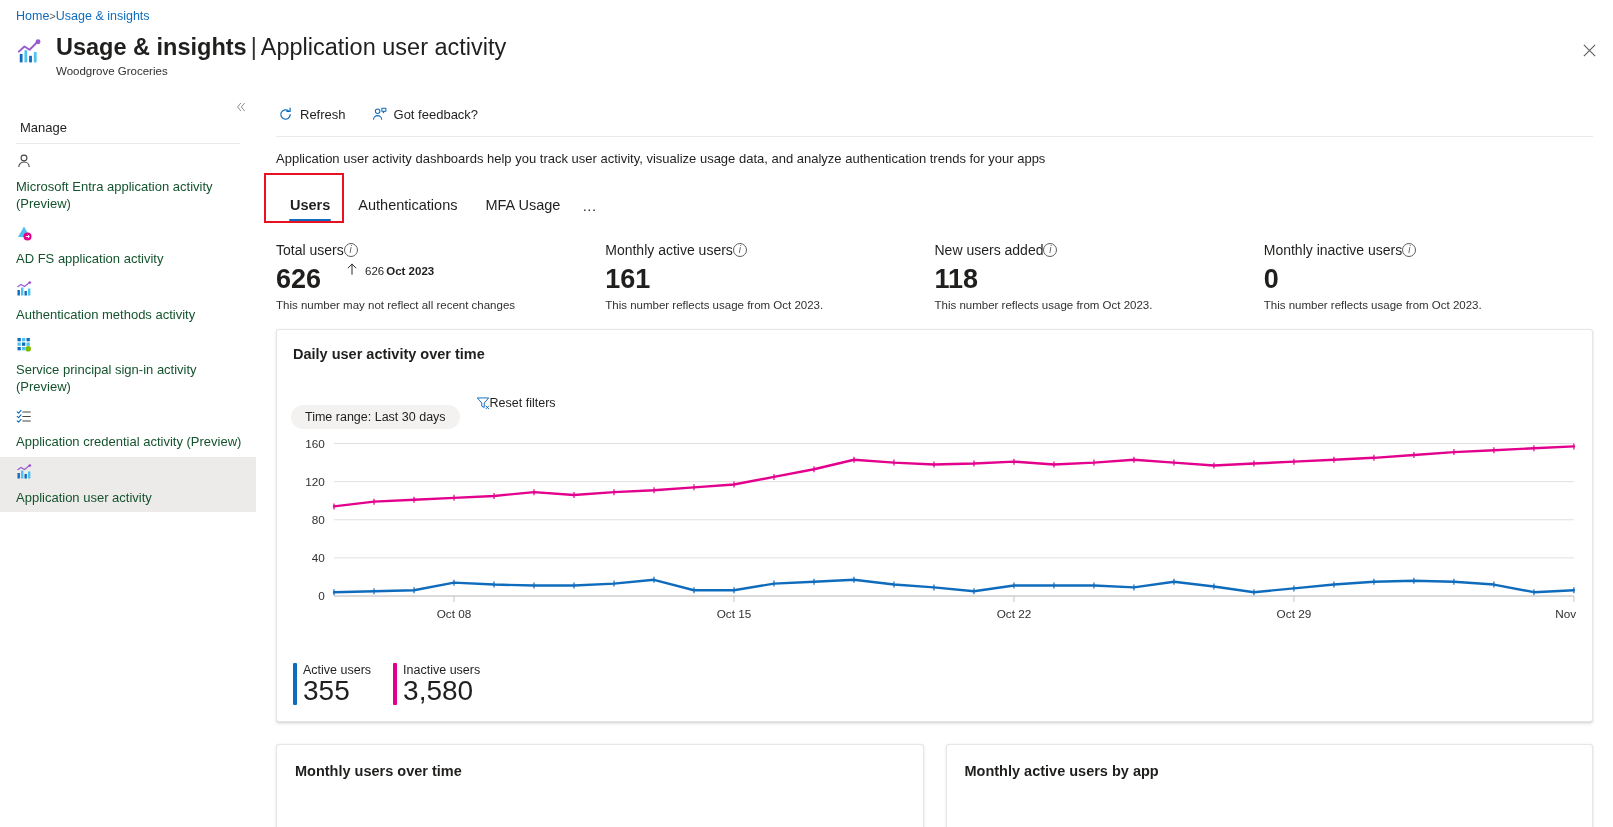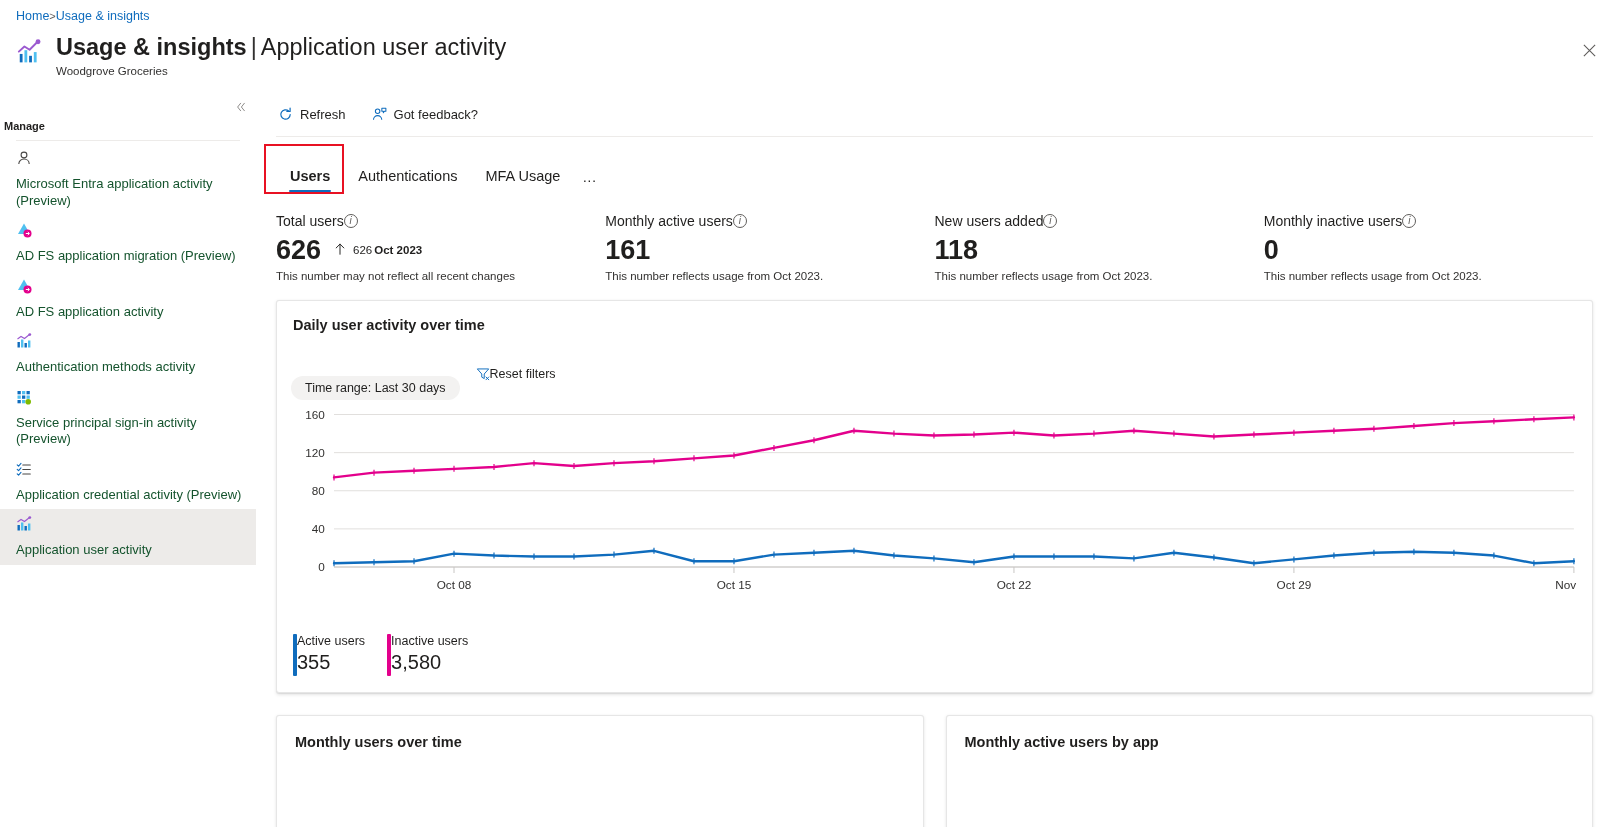--- a/index.html
+++ b/index.html
@@ -48,22 +48,22 @@
     width: 256px; height: 735px;
     background: #ffffff;
   }
   #collapse-btn {
     position: absolute; right: 4px; top: 4px;
     width: 22px; height: 22px; color: #8a8886; font-size: 12px;
     display: flex; align-items: center; justify-content: center;
     cursor: pointer;
   }
   .side-section-title {
-    margin: 28px 0 0 4px;
-    font-size: 11px; font-weight: 700; color: #201f1e;
+    margin: 28px 0 0 20px;
+    font-size: 13px; font-weight: 400; color: #201f1e;
   }
   .side-divider {
     margin: 8px 16px 2px 16px; height: 1px; background: #edebe9;
   }
   .side-item {
     display: flex; align-items: flex-start; gap: 10px;
     padding: 6px 14px 6px 16px;
     font-size: 13px; color: #14532d; cursor: pointer;
     min-height: 27px; line-height: 16.5px; flex-direction: column;
   }
@@ -138,21 +138,21 @@
   .kpi-head {
     display: flex; align-items: center; 
     font-size: 14px; color: #201f1e; margin-bottom: 4px;
   }
   .kpi-info {
     width: 14px; height: 14px; flex: 0 0 14px;
     border: 1px solid #605e5c; border-radius: 50%;
     color: #605e5c; font-size: 10px; line-height: 12px;
     text-align: center; font-style: italic; cursor: pointer;
   }
-  .kpi-value-row { display: flex; align-items: center; gap: 12px; }
+  .kpi-value-row { display: flex; align-items: flex-start; gap: 24px; }
   .kpi-value { font-size: 27px; font-weight: 600; color: #201f1e; line-height: 34px; }
   .kpi-trend { display: flex; align-items: center; gap: 6px; }
   .kpi-arrow { font-size: 15px; color: #201f1e; }
   .kpi-delta { font-size: 11.5px; color: #201f1e; }
   .kpi-delta .per { font-weight: 600; margin-left: 2px; }
   .kpi-note { font-size: 11.5px; color: #323130; margin-top: 3px; }
 
   
   .card {
     background: #ffffff;
@@ -188,25 +188,25 @@
     position: absolute; left: 12px; top: 96px;
     right: 14px; height: 210px;
   }
   #plot-wrap svg { display: block; width: 100%; height: 100%; }
 
   #chart-legend {
     position: absolute; left: 16px; bottom: 16px;
     display: flex; gap: 22px;
   }
   .legend-item {
-    display: flex; gap: 0; align-items: stretch;
+    display: flex; gap: 6px; align-items: stretch;
   }
   .legend-bar { width: 4px; border-radius: 1px; }
   .legend-label { font-size: 12.5px; color: #201f1e; }
-  .legend-value { font-size: 20px; font-weight: 400; color: #201f1e; line-height: 28px; }
+  .legend-value { font-size: 28px; font-weight: 400; color: #201f1e; line-height: 28px; }
 
   
   #bottom-row {
     display: flex; gap: 22px; margin: 22px 20px 0 20px;
   }
   .bottom-card { flex: 1 1 0; height: 120px; }
   .bottom-card .card-title { padding: 18px 0 0 18px; font-weight: 600; }
 </style>
 </head>
 <body>
@@ -255,30 +255,20 @@
   <div class="side-item">
     <span class="ico">
       <svg viewBox="0 0 16 16" width="16" height="16">
           <circle cx="8" cy="5" r="2.9" fill="none" stroke="#484644" stroke-width="1.1"></circle>
           <path d="M2.8 14c0-3 2.4-5 5.2-5s5.2 2 5.2 5" fill="none" stroke="#484644" stroke-width="1.1"></path>
         </svg>
     </span>
     <span class="lbl">Microsoft Entra application activity (Preview)</span>
   </div>
 
-  <div class="side-item">
-    <span class="ico">
-      <svg viewBox="0 0 16 16" width="16" height="16">
-          <path d="M8 1.5 L14 12 H2 Z" fill="#50c0f0"></path>
-          <circle cx="11.5" cy="11.5" r="4" fill="#e3008c"></circle>
-          <path d="M9.8 11.5 h3.4 M11.8 10 l1.6 1.5 -1.6 1.5" stroke="#fff" stroke-width="1" fill="none"></path>
-        </svg>
-    </span>
-    <span class="lbl">AD FS application migration (Preview)</span>
-  </div>
 
   <div class="side-item">
     <span class="ico">
       <svg viewBox="0 0 16 16" width="16" height="16">
           <path d="M8 1.5 L14 12 H2 Z" fill="#50c0f0"></path>
           <circle cx="11.5" cy="11.5" r="4" fill="#e3008c"></circle>
           <path d="M9.8 11.5 h3.4 M11.8 10 l1.6 1.5 -1.6 1.5" stroke="#fff" stroke-width="1" fill="none"></path>
         </svg>
     </span>
     <span class="lbl">AD FS application activity</span>
@@ -359,20 +349,21 @@
             <path d="M1.6 13.6c0-2.5 2-4.4 4.4-4.4s4.4 1.9 4.4 4.4" fill="none" stroke="#0f6cbd" stroke-width="1.15"></path>
             <path d="M10.5 1.4 h4.3 v3.2 h-1.6 l-1.1 1.5 v-1.5 h-1.6 z" fill="none" stroke="#0f6cbd" stroke-width="1.1" stroke-linejoin="round"></path>
           </svg>
       </span>
       <span>Got feedback?</span>
     </div>
   </div>
 
   <div id="cmd-divider"></div>
 
+  <div id="description">Application user activity dashboards help you track user activity, visualize usage data, and analyze authentication trends for your apps</div>
 
   <div id="tabs">
     <div class="tab active">
       <span>Users</span>
     </div>
     <div class="tab">
       <span>Authentications</span>
     </div>
     <div class="tab">
       <span>MFA Usage</span>

